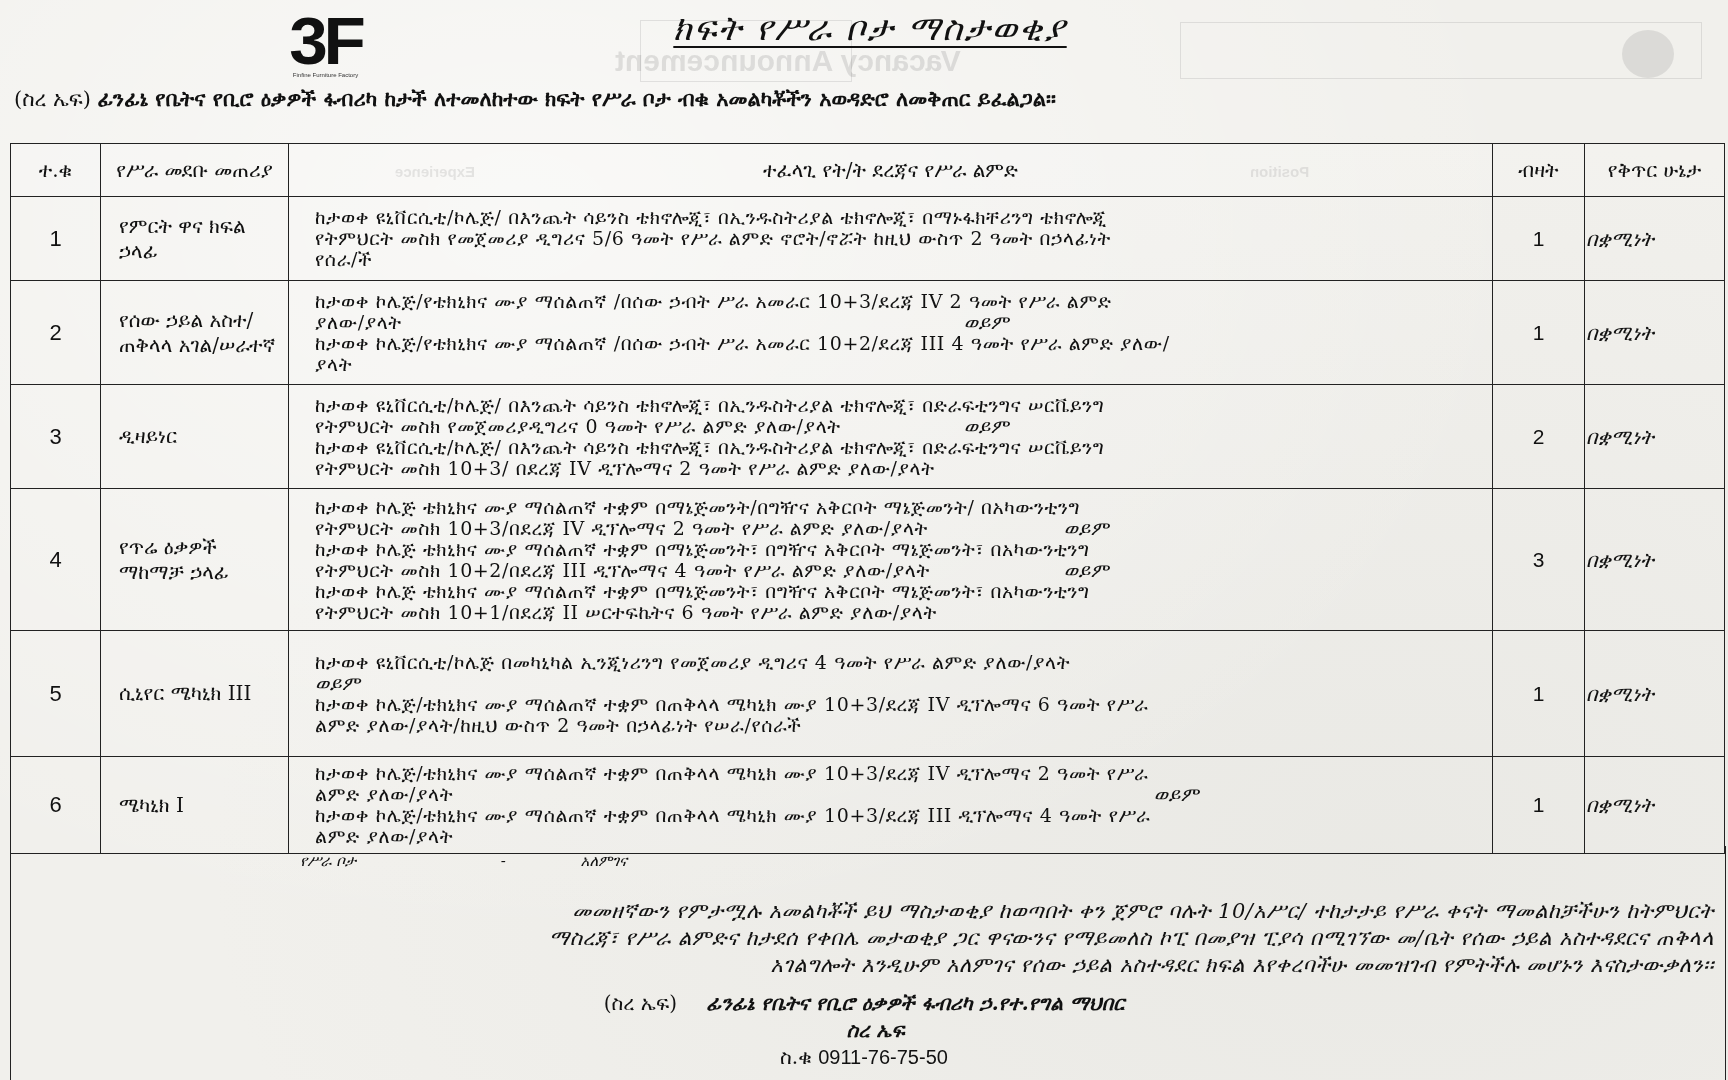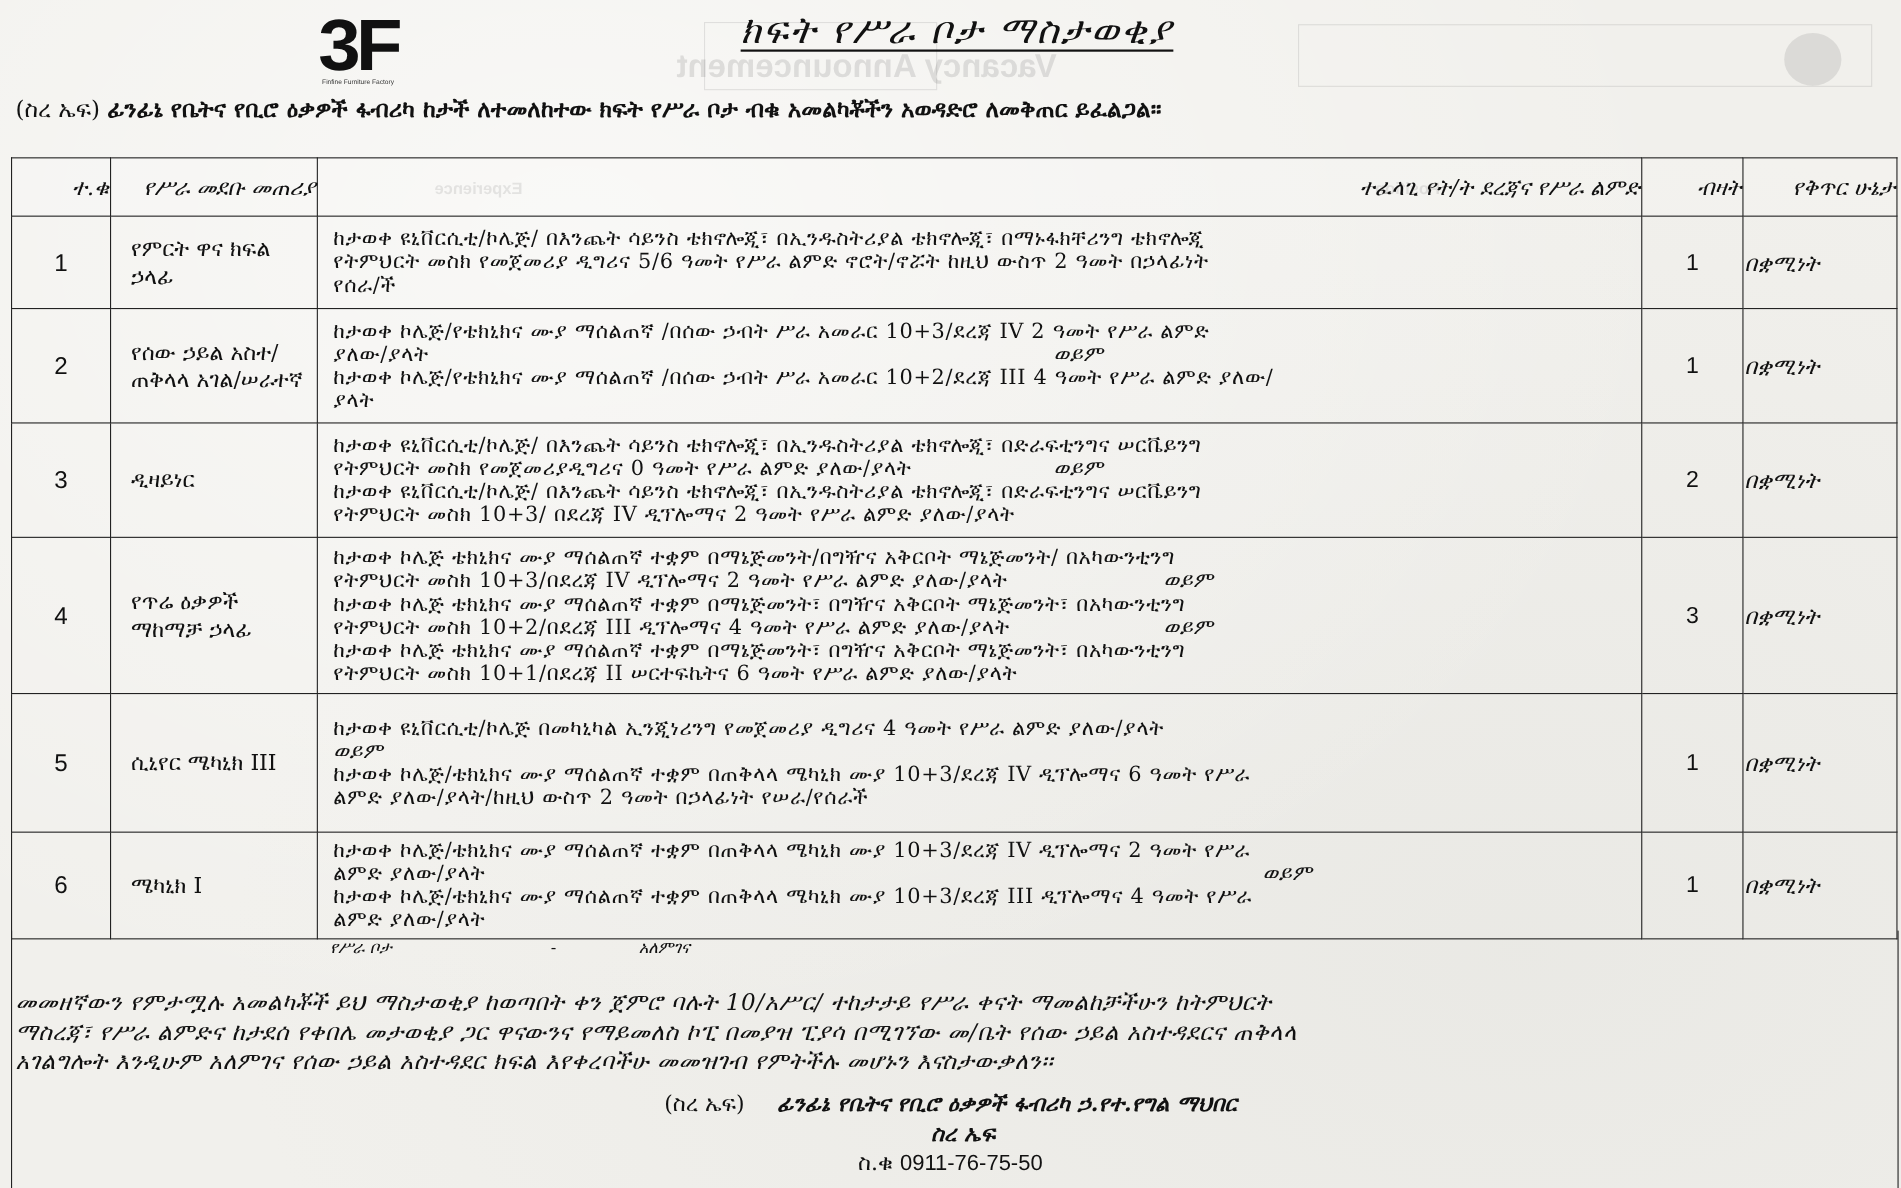--- a/index.html
+++ b/index.html
@@ -59,49 +59,48 @@
 
     table.vac {
       position: absolute; left: 10px; top: 143px; width: 1714px;
       border-collapse: collapse; table-layout: fixed;
       font-size: 19px;
     }
     table.vac th, table.vac td {
       border: 1.6px solid #222; vertical-align: middle;
     }
     table.vac th {
-      font-weight: normal; font-style: italic; font-size: 20px; height: 50px;
+      font-weight: normal; font-size: 20px; height: 50px;
       background: rgba(255,255,255,0.15);
-      text-align: right;
     }
     col.c-no { width: 90px; }
     col.c-title { width: 188px; }
     col.c-req { width: 1204px; }
     col.c-qty { width: 92px; }
     col.c-status { width: 140px; }
 
     td.no { text-align: center; font-family: "Liberation Sans", sans-serif; font-size: 22px; }
     td.jt { padding-left: 18px; font-size: 20px; line-height: 25px; }
-    td.req { padding: 6px 14px 6px 14px; font-size: 19px; line-height: 21px; letter-spacing: 0.6px; }
+    td.req { padding: 6px 14px 6px 26px; font-size: 19px; line-height: 21px; letter-spacing: 0.6px; }
     td.qty { text-align: center; font-family: "Liberation Sans", sans-serif; font-size: 21px; }
     td.st { text-align: left; font-style: italic; font-size: 20px; }
     .req-line { display: block; white-space: nowrap; }
     .req-line.or { text-align: center; font-style: italic; padding-left: 180px; }
 
     .footer-box {
       position: absolute; left: 10px; top: 846px; width: 1714px; height: 234px;
       border-left: 1.6px solid #222; border-right: 1.6px solid #222;
     }
     .workplace {
       position: absolute; left: 300px; top: 852px; font-size: 15px; font-style: italic; white-space: nowrap;
     }
     .workplace .dash { margin: 0 70px 0 140px; font-style: normal; }
     .body-text {
       position: absolute; left: 14px; top: 898px; width: 1700px;
-      font-size: 21px; line-height: 27px; font-style: italic; letter-spacing: 0.5px;
+      font-size: 21px; line-height: 27px; font-style: italic; letter-spacing: 0.5px; text-align: right;
     }
     .body-text span { display: block; white-space: nowrap; }
     .sign {
       position: absolute; left: 0; top: 990px; width: 1728px; text-align: center; font-size: 20px; line-height: 27px;
     }
     .sign .company { font-weight: bold; font-style: italic; margin-left: 23px; }
     .sign .phone { font-style: normal; }
     .sign .phone .num { font-family: "Liberation Sans", sans-serif; }
   </style>
 </head>

